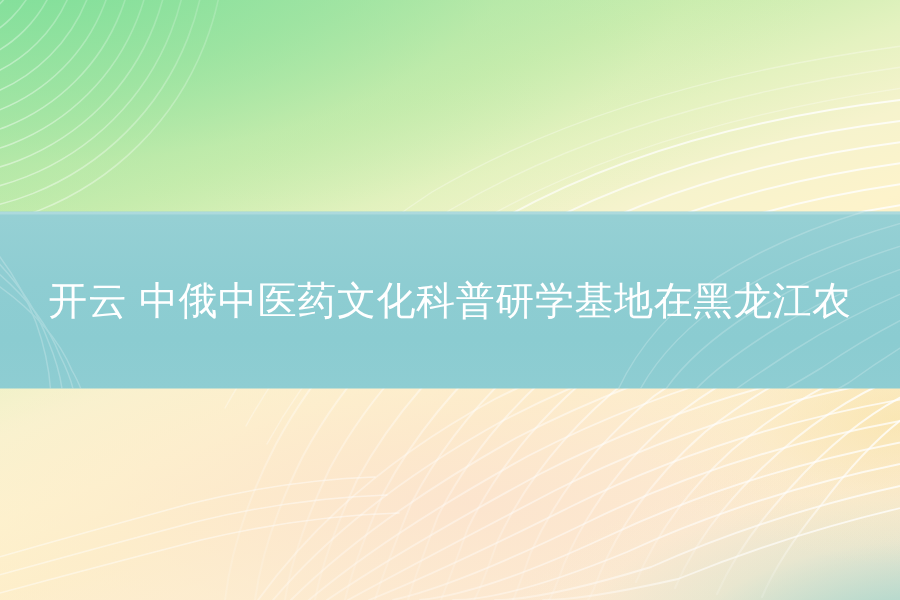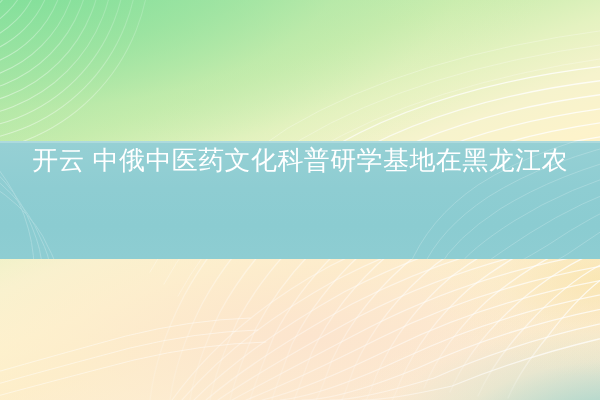--- a/index.html
+++ b/index.html
@@ -99,20 +99,21 @@
   .title-band {
     position: absolute;
     left: 0;
     right: 0;
     top: 141px;
     height: 118px;
     background: linear-gradient(180deg, #96d0d4 0%, #8ecdd2 40%, #8bccd1 72%, #8ecdd2 100%);
     display: flex;
     flex-direction: column;
     align-items: center;
+    justify-content: center;
     overflow: hidden;
   }
 
   
   .band-arcs {
     position: absolute;
     inset: 0;
     pointer-events: none;
   }
   .band-arcs svg { display: block; width: 600px; height: 118px; }

